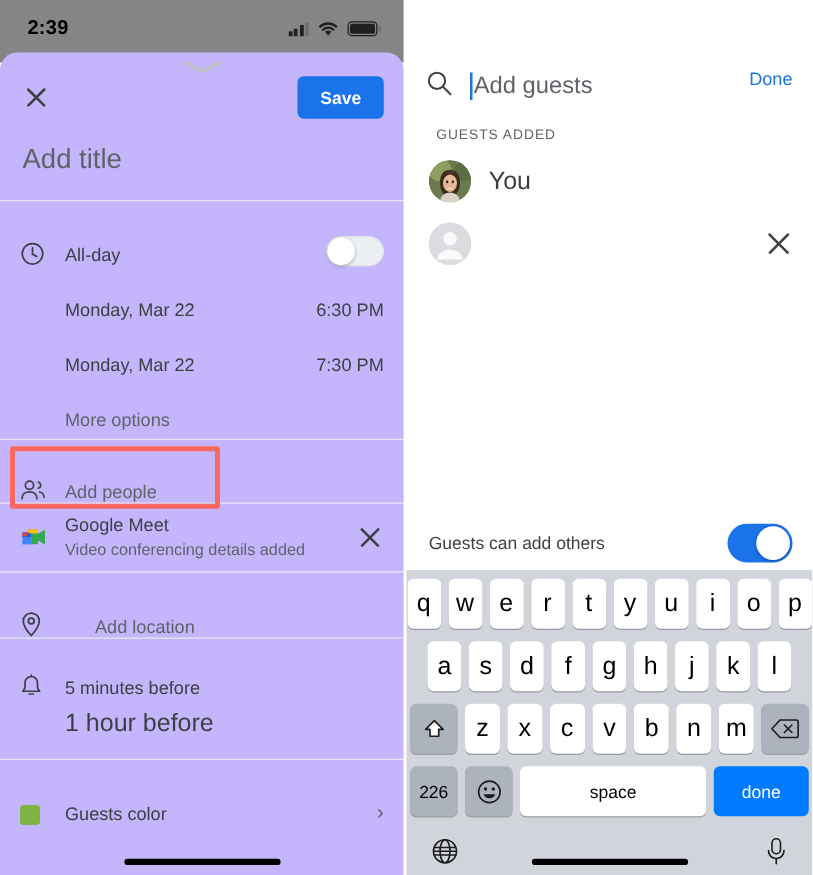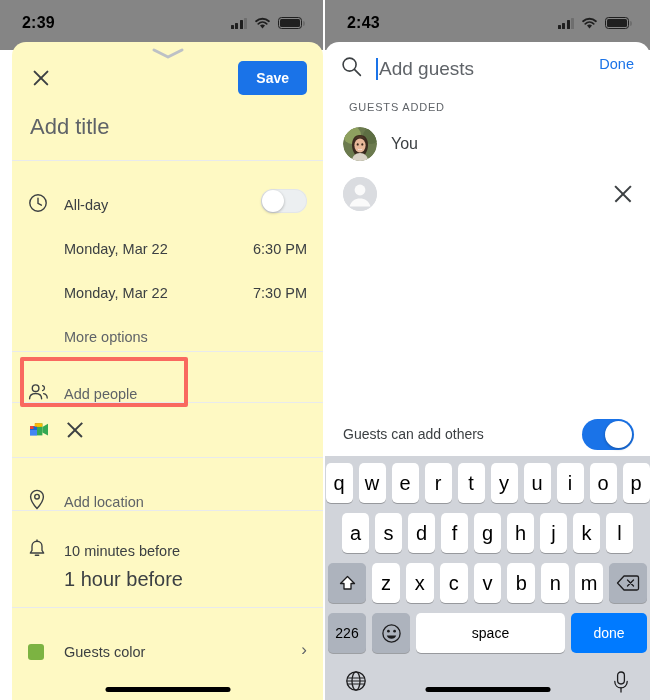--- a/index.html
+++ b/index.html
@@ -26,21 +26,21 @@
   .bars i { width: 3px; background: #1f1f1f; display: block; border-radius: .5px; }
   .bars i:nth-child(1){height:3.5px;} .bars i:nth-child(2){height:6px;}
   .bars i:nth-child(3){height:8.5px;} .bars i:nth-child(4){height:11px; background:#6e6e6e;}
   .batt { width: 24px; height: 12px; border: 1.6px solid #1f1f1f; border-radius: 3.5px; position: relative; }
   .batt::after { content:""; position:absolute; left:1.4px; top:1.4px; bottom:1.4px; right:1.4px; background:#1f1f1f; border-radius:1.5px; }
   .batt-nub { width: 2px; height: 5px; background: #6e6e6e; border-radius: 0 2px 2px 0; margin-left: 1px; }
 
   
   .sheet {
     position: absolute; top: 42px; left: 0; right: 0; bottom: 0;
-    background: #fef9c3; border-radius: 14px 14px 0 0; margin-left: 12px;
+    background: #c4b5fd; border-radius: 14px 14px 0 0;
   }
   .sheet-handle { display:flex; justify-content:center; padding-top: 5px; height: 22px; }
 
   .sheet-topbar {
     display: flex; align-items: center; justify-content: space-between;
     padding: 0 16px; height: 44px; margin-top: -8px;
   }
   .icon-x { width: 26px; height: 26px; position: relative; cursor: pointer; }
   .icon-x::before, .icon-x::after {
     content:""; position:absolute; left:3px; top:12px; width:20px; height:1.8px; background:#3c4043; border-radius:1px;
@@ -112,21 +112,21 @@
   .search-input-wrap { flex:1; display:flex; align-items:center; }
   .caret { width: 2px; height: 22px; background: #1a73e8; margin-right: 1px; }
   .search-ph { font-size: 19px; color: #5f6368; }
   .done-link { color: #1a73e8; font-size: 14.5px; cursor:pointer; }
 
   .section-cap { font-size: 11px; letter-spacing: .8px; color: #5f6368; padding: 8px 16px 6px 24px; }
 
   .guest-row { display:flex; align-items:center; padding: 8px 16px 8px 18px; gap: 14px; min-height: 48px; }
   .avatar { width: 34px; height: 34px; border-radius: 50%; flex:0 0 34px; overflow:hidden; }
   .avatar-default { background:#dadce0; display:flex; align-items:center; justify-content:center; }
-  .guest-name { font-size: 16px; color: #3c4043; flex:1; }
+  .guest-name { font-size: 20px; color: #3c4043; flex:1; }
   .blur-block { flex:1; }
   .blur-line {
     height: 9px; border-radius: 2px; margin-bottom: 6px;
     background: repeating-linear-gradient(90deg,#b9b9b9 0 6px,#d6d6d6 6px 11px,#a8a8a8 11px 15px,#cfcfcf 15px 22px);
     filter: blur(2.2px); opacity:.95;
   }
   .blur-line.l1 { width: 78%; }
   .blur-line.l2 { width: 66%; height: 8px; margin-bottom:0; }
   .guest-x { width: 22px; height: 22px; position:relative; cursor:pointer; }
   .guest-x::before,.guest-x::after{content:"";position:absolute;left:0;top:10px;width:22px;height:1.6px;background:#3c4043;}
@@ -264,46 +264,50 @@
             <path d="M7 3.4 h5 v3.2 h-5 z" fill="#ea4335"></path>
             <path d="M2 10 h7 v5.4 h-7 z" fill="#4285f4"></path>
             <path d="M9 3.4 h5.4 v12 h-5.4 z" fill="#34a853"></path>
             <path d="M14.4 7 L20 3.8 v11.8 L14.4 12.4 z" fill="#34a853"></path>
             <path d="M9 3.4 h5.4 v3.4 h-5.4 z" fill="#fbbc04"></path>
             <path d="M2 12 h7 v3.4 h-7 z" fill="#4285f4"></path>
             <path d="M2 6 h3.5 v3 H2 z" fill="#ea4335"></path>
             <path d="M6.6 3.4 h5.4 v3.1 H6.6 z" fill="#fbbc04"></path>
           </svg>
         </div>
+        <div class="meet-txt">
+          <div class="meet-title">Google Meet</div>
+          <div class="meet-sub">Video conferencing details added</div>
+        </div>
         <div class="meet-x"></div>
       </div>
 
       <div class="divider"></div>
 
-      <div class="row" style="min-height:52px;">
+      <div class="row" style="min-height:52px;gap:24px;">
         <div class="row-ico">
           <svg width="18" height="21" viewBox="0 0 18 21">
             <path d="M9 1.4 c3.6 0 6.4 2.8 6.4 6.3 C15.4 12.5 9 19.4 9 19.4 S2.6 12.5 2.6 7.7 C2.6 4.2 5.4 1.4 9 1.4 z" stroke="#3c4043" stroke-width="1.4" fill="none"></path>
             <circle cx="9" cy="7.7" r="2.3" stroke="#3c4043" stroke-width="1.4" fill="none"></circle>
           </svg>
         </div>
         <div class="row-label muted">Add location</div>
       </div>
 
       <div class="divider"></div>
 
       <div class="row" style="min-height:48px;">
         <div class="row-ico">
           <svg width="18" height="20" viewBox="0 0 18 20">
             <path d="M9 2.2 c-2.9 0-5 2.2-5 5 v4.2 L2.3 14 h13.4 L14 11.4 V7.2 c0-2.8-2.1-5-5-5 z" stroke="#3c4043" stroke-width="1.35" fill="none" stroke-linejoin="round"></path>
             <path d="M9 1 v1.2" stroke="#3c4043" stroke-width="1.35" stroke-linecap="round"></path>
             <path d="M7.3 16.2 h3.4" stroke="#3c4043" stroke-width="1.35" stroke-linecap="round"></path>
           </svg>
         </div>
-        <div class="row-label">10 minutes before</div>
+        <div class="row-label">5 minutes before</div>
       </div>
 
       <div class="sub-row">
         <div class="row-label">1 hour before</div>
       </div>
 
 
       <div class="divider" style="margin-top:8px;"></div>
 
       <div class="row" style="min-height:52px;">
@@ -313,40 +317,20 @@
         <div class="row-label">Guests color</div>
         <div class="chev-right">›</div>
       </div>
 
       <div class="home-indicator"></div>
     </div>
   </div>
 
   <div class="phone right">
 
-    <div class="statusbar">
-      <div class="status-time">2:43</div>
-      <div class="status-icons">
-        <span class="bars">
-            <i></i>
-            <i></i>
-            <i></i>
-            <i></i>
-          </span>
-        <svg width="17" height="13" viewBox="0 0 17 13">
-          <path d="M8.5 11.6 L11 8.4 A4.2 4.2 0 0 0 6 8.4 Z" fill="#1f1f1f"></path>
-          <path d="M2.1 4.2 A9.6 9.6 0 0 1 14.9 4.2" stroke="#1f1f1f" stroke-width="1.9" fill="none" stroke-linecap="round"></path>
-          <path d="M4.3 6.8 A6.3 6.3 0 0 1 12.7 6.8" stroke="#1f1f1f" stroke-width="1.8" fill="none" stroke-linecap="round"></path>
-        </svg>
-        <span style="display:flex;align-items:center;">
-          <span class="batt"></span>
-          <span class="batt-nub"></span>
-        </span>
-      </div>
-    </div>
 
     <div class="rsheet">
 
       <div class="search-row">
         <span>
           <svg width="21" height="21" viewBox="0 0 21 21">
             <circle cx="8.6" cy="8.6" r="6.5" stroke="#3c4043" stroke-width="1.6" fill="none"></circle>
             <path d="M13.4 13.4 L19.4 19.4" stroke="#3c4043" stroke-width="1.6" stroke-linecap="round"></path>
           </svg>
         </span>

